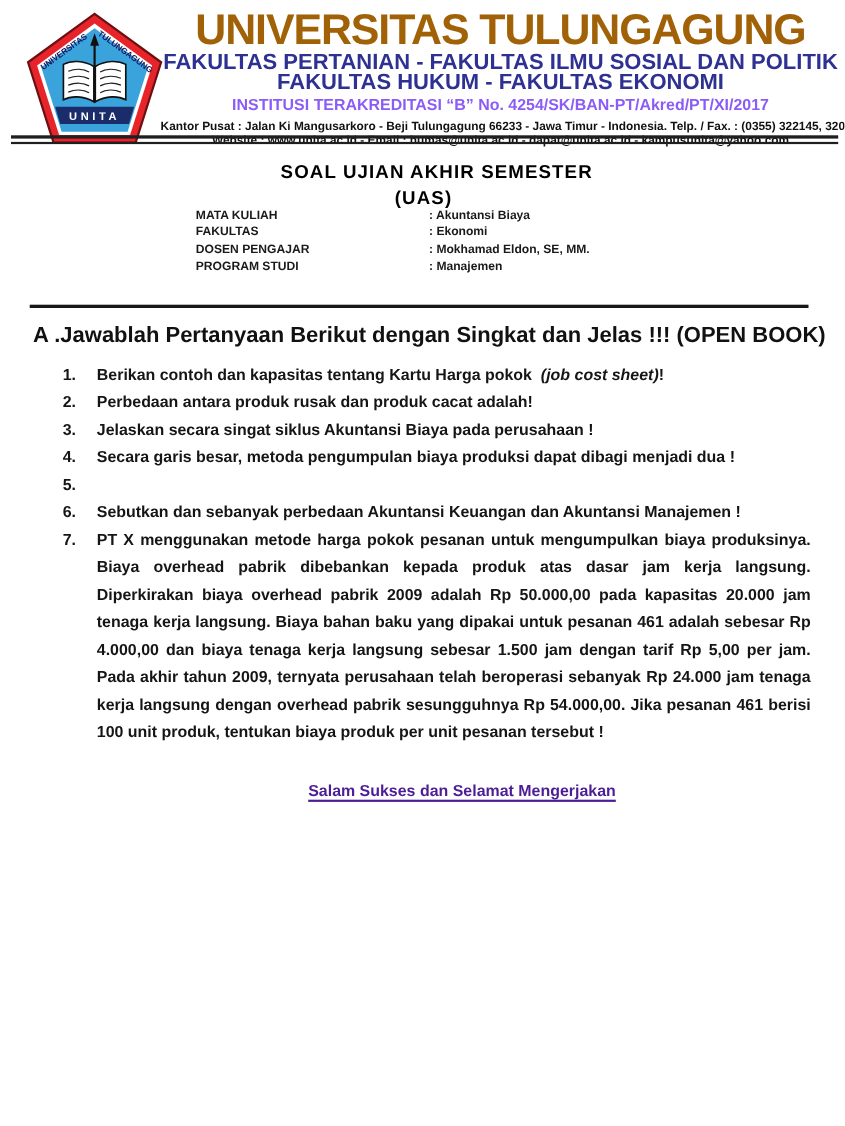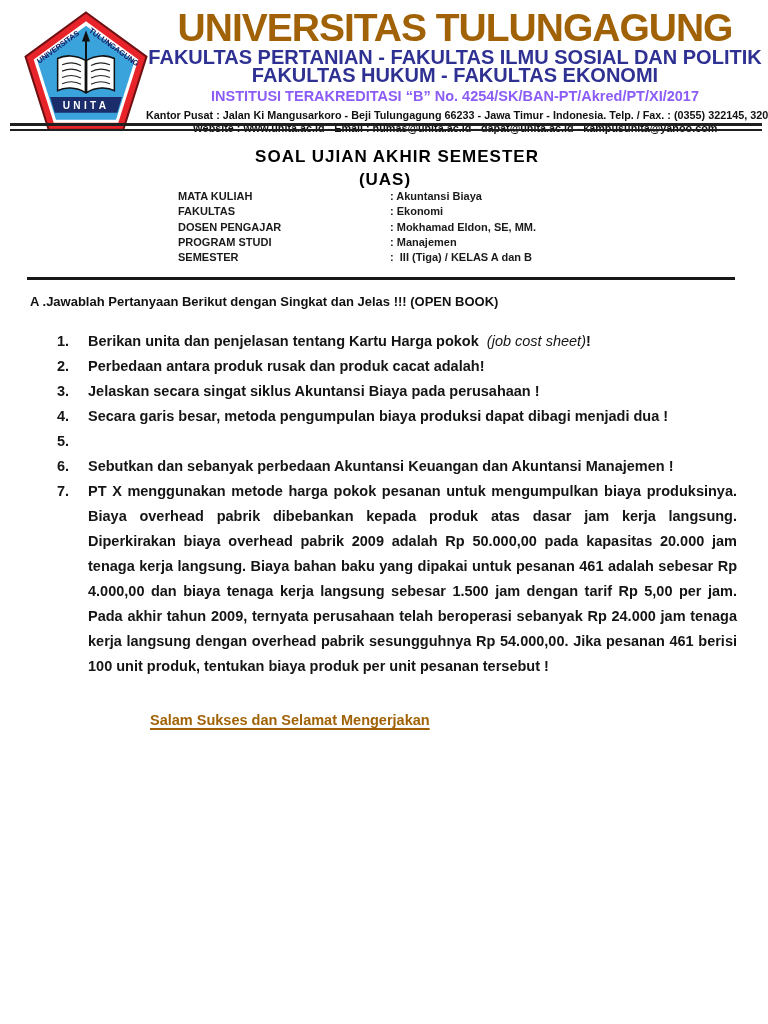--- a/index.html
+++ b/index.html
@@ -27,31 +27,31 @@
     font-size:17px; font-weight:700; letter-spacing:1px; color:#000; }
   .exam-title2 { position:absolute; top:170px; left:40px; width:690px; text-align:center;
     font-size:17px; font-weight:700; letter-spacing:1px; color:#000; }
   
   .details { position:absolute; top:189px; left:178px; }
   .drow { display:flex; line-height:15.3px; font-size:11px; font-weight:700;gap:47px; }
   .dlabel { width:165px; }
   .dvalue { white-space:pre; }
   
   .single-rule { position:absolute; top:277px; left:27px; width:708px; border-top:3px solid #181818; }
-  .section-heading { position:absolute; top:294px; left:30px; font-size:13px; font-weight:700; color:#111; }
+  .section-heading { position:absolute; top:294px; left:30px; font-size:20px; font-weight:700; color:#111; }
   
   .questions { position:absolute; top:329px; left:57px; width:680px; }
   .q { display:flex; font-size:14.5px; font-weight:600; line-height:25px; color:#151515; }
   .qnum { width:31px; flex:0 0 31px; }
   .qtext { white-space:pre-wrap; }
   .qtext-just { text-align:justify; }
-  .qtext i { font-weight:400; }
+  .qtext i { font-weight:700; }
   
-  .closing { position:absolute; top:712px; left:150px; width:540px; text-align:left;
-    font-size:14.5px; font-weight:700; color:#a16207;
+  .closing { position:absolute; top:712px; left:150px; width:540px; text-align:center;
+    font-size:14.5px; font-weight:700; color:#4c1d95;
     text-decoration:underline; text-underline-offset:3px; text-decoration-thickness:1.5px; }
 </style>
 </head>
 <body>
 
 <div class="page">
 
   <div class="logo">
     <svg viewBox="0 0 100 100" width="128" height="126">
       <polygon points="50,2 98,37 79.6,95 20.4,95 2,37" fill="#e8242b" stroke="#6e1012" stroke-width="1.6"></polygon>
@@ -108,34 +108,30 @@
       <span class="dvalue">: Ekonomi</span>
     </div>
     <div class="drow">
       <span class="dlabel">DOSEN PENGAJAR</span>
       <span class="dvalue">: Mokhamad Eldon, SE, MM.</span>
     </div>
     <div class="drow">
       <span class="dlabel">PROGRAM STUDI</span>
       <span class="dvalue">: Manajemen</span>
     </div>
-    <div class="drow">
-      <span class="dlabel">SEMESTER</span>
-      <span class="dvalue">:  III (Tiga) / KELAS A dan B</span>
-    </div>
   </div>
 
   <div class="single-rule"></div>
 
   <div class="section-heading">A .Jawablah Pertanyaan Berikut dengan Singkat dan Jelas !!! (OPEN BOOK)</div>
 
   <div class="questions">
     <div class="q">
       <span class="qnum">1.</span>
-      <span class="qtext"><span>Berikan unita dan penjelasan tentang Kartu Harga pokok </span><i> (job cost sheet)</i><span>!</span></span>
+      <span class="qtext"><span>Berikan contoh dan kapasitas tentang Kartu Harga pokok </span><i> (job cost sheet)</i><span>!</span></span>
     </div>
     <div class="q">
       <span class="qnum">2.</span>
       <span class="qtext">Perbedaan antara produk rusak dan produk cacat adalah!</span>
     </div>
     <div class="q">
       <span class="qnum">3.</span>
       <span class="qtext">Jelaskan secara singat siklus Akuntansi Biaya pada perusahaan !</span>
     </div>
     <div class="q">

